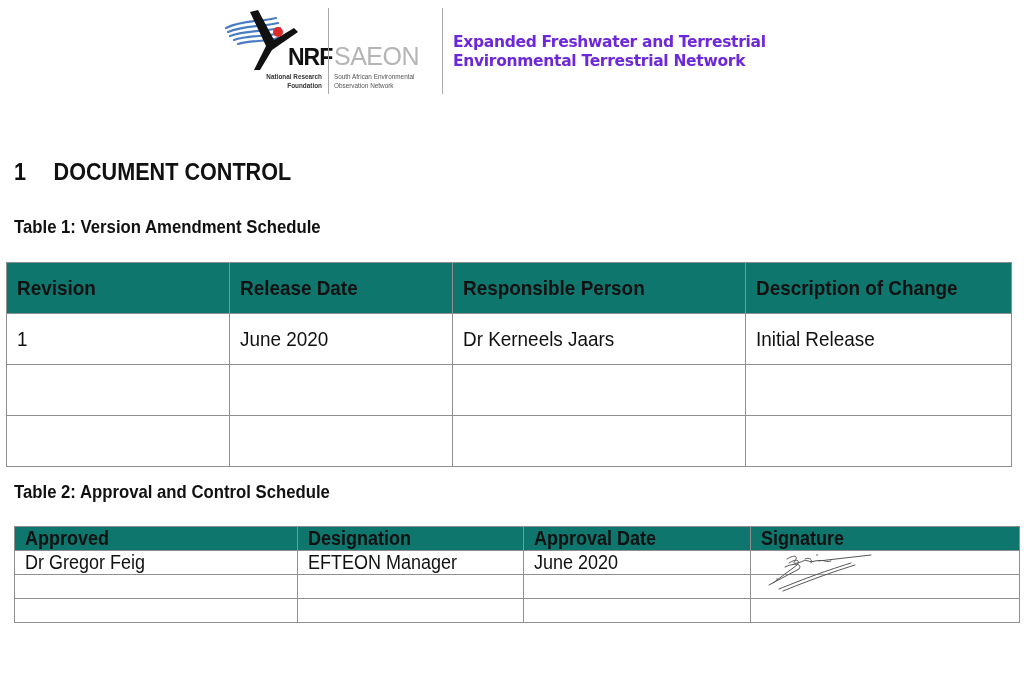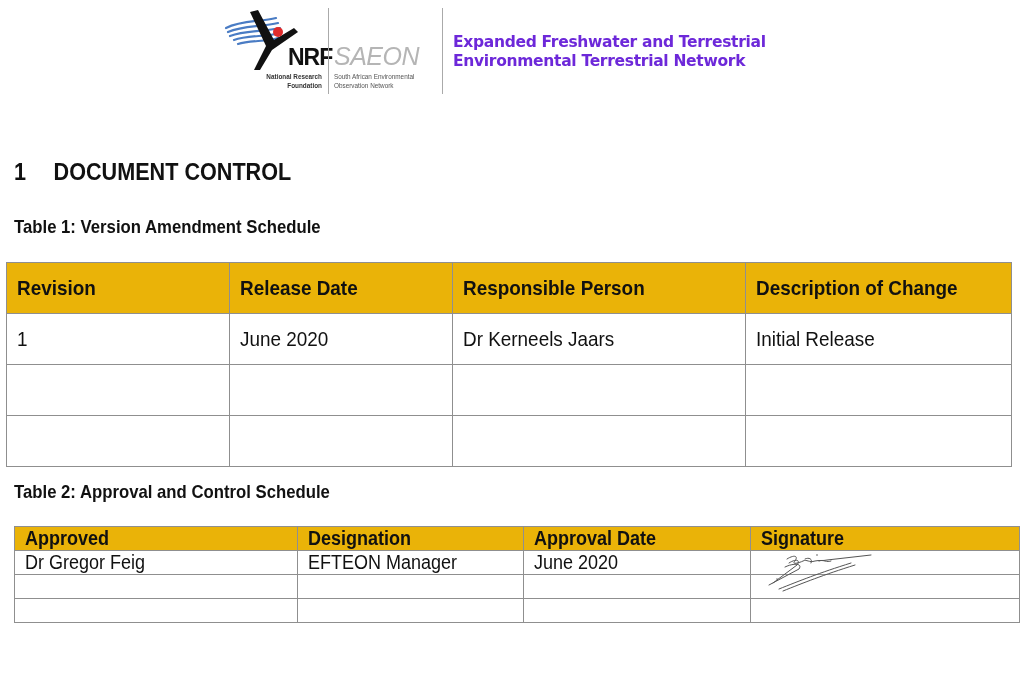--- a/index.html
+++ b/index.html
@@ -8,37 +8,37 @@
 
   
   .header { position: absolute; left: 220px; top: 6px; height: 86px; width: 600px; }
   .nrf-logo { position: absolute; left: 0; top: 0; width: 108px; height: 86px; }
   .nrf-text { position: absolute; left: 56px; top: 38px; font-weight: 700; font-size: 23px;
               letter-spacing: -1px; color: #111; font-family: "Liberation Sans", sans-serif; margin-left: 12px; }
   .nrf-sub { position: absolute; right: 0; top: 66px; font-size: 7.5px; line-height: 9px;
              text-align: right; font-weight: 700; color: #333; transform: scaleX(0.85); transform-origin: right; }
   .vsep1 { position: absolute; left: 108px; top: 2px; width: 1px; height: 86px; background: #aaa; }
   .saeon { position: absolute; left: 114px; top: 36px; font-size: 25px; color: #b5b5b5;
-           font-family: "Liberation Sans", sans-serif; letter-spacing: -0.5px; font-style: italic; }
+           font-family: "Liberation Sans", sans-serif; letter-spacing: -0.5px; }
   .saeon-sub { position: absolute; left: 114px; top: 66px; font-size: 7.5px; line-height: 9px;
                color: #555; white-space: nowrap; transform: scaleX(0.85); transform-origin: left; }
   .vsep2 { position: absolute; left: 222px; top: 2px; width: 1px; height: 86px; background: #aaa; }
   .network { position: absolute; left: 233px; top: 27px; font-weight: 700; font-size: 15.5px;
              line-height: 19px; color: #6d28d9; font-family: "DejaVu Sans", sans-serif; letter-spacing: -0.3px; }
 
   
   .h1 { position: absolute; left: 14px; top: 158px; font-weight: 700; font-size: 24px;
         transform: scaleX(0.9); transform-origin: left; white-space: nowrap; }
   .h1 .num { display: inline-block; width: 44px; }
   .caption { position: absolute; font-weight: 700; font-size: 19px; white-space: nowrap;
              transform: scaleX(0.88); transform-origin: left; }
 
   table { position: absolute; border-collapse: collapse; table-layout: fixed; }
   td, th { border: 1.5px solid #8f8f8f; text-align: left; padding: 0 10px; font-size: 21px; white-space: nowrap; overflow: hidden; }
-  th { background: #eab308; font-weight: 700; }
+  th { background: #0f766e; font-weight: 700; }
   td { font-weight: 400; }
   .cell-inner { display: inline-block; transform: scaleX(0.9); transform-origin: left; }
 
   #t1 { left: 6px; top: 262px; width: 1005px; }
   #t1 tr { height: 51px; }
   #t2 { left: 14px; top: 526px; width: 1005px; }
   #t2 tr { height: 23px; margin-top: 32px; }
   #t2 th, #t2 td { font-size: 20px; padding: 0 10px; }
 
   .sig { position: absolute; left: 8px; top: -2px; }

